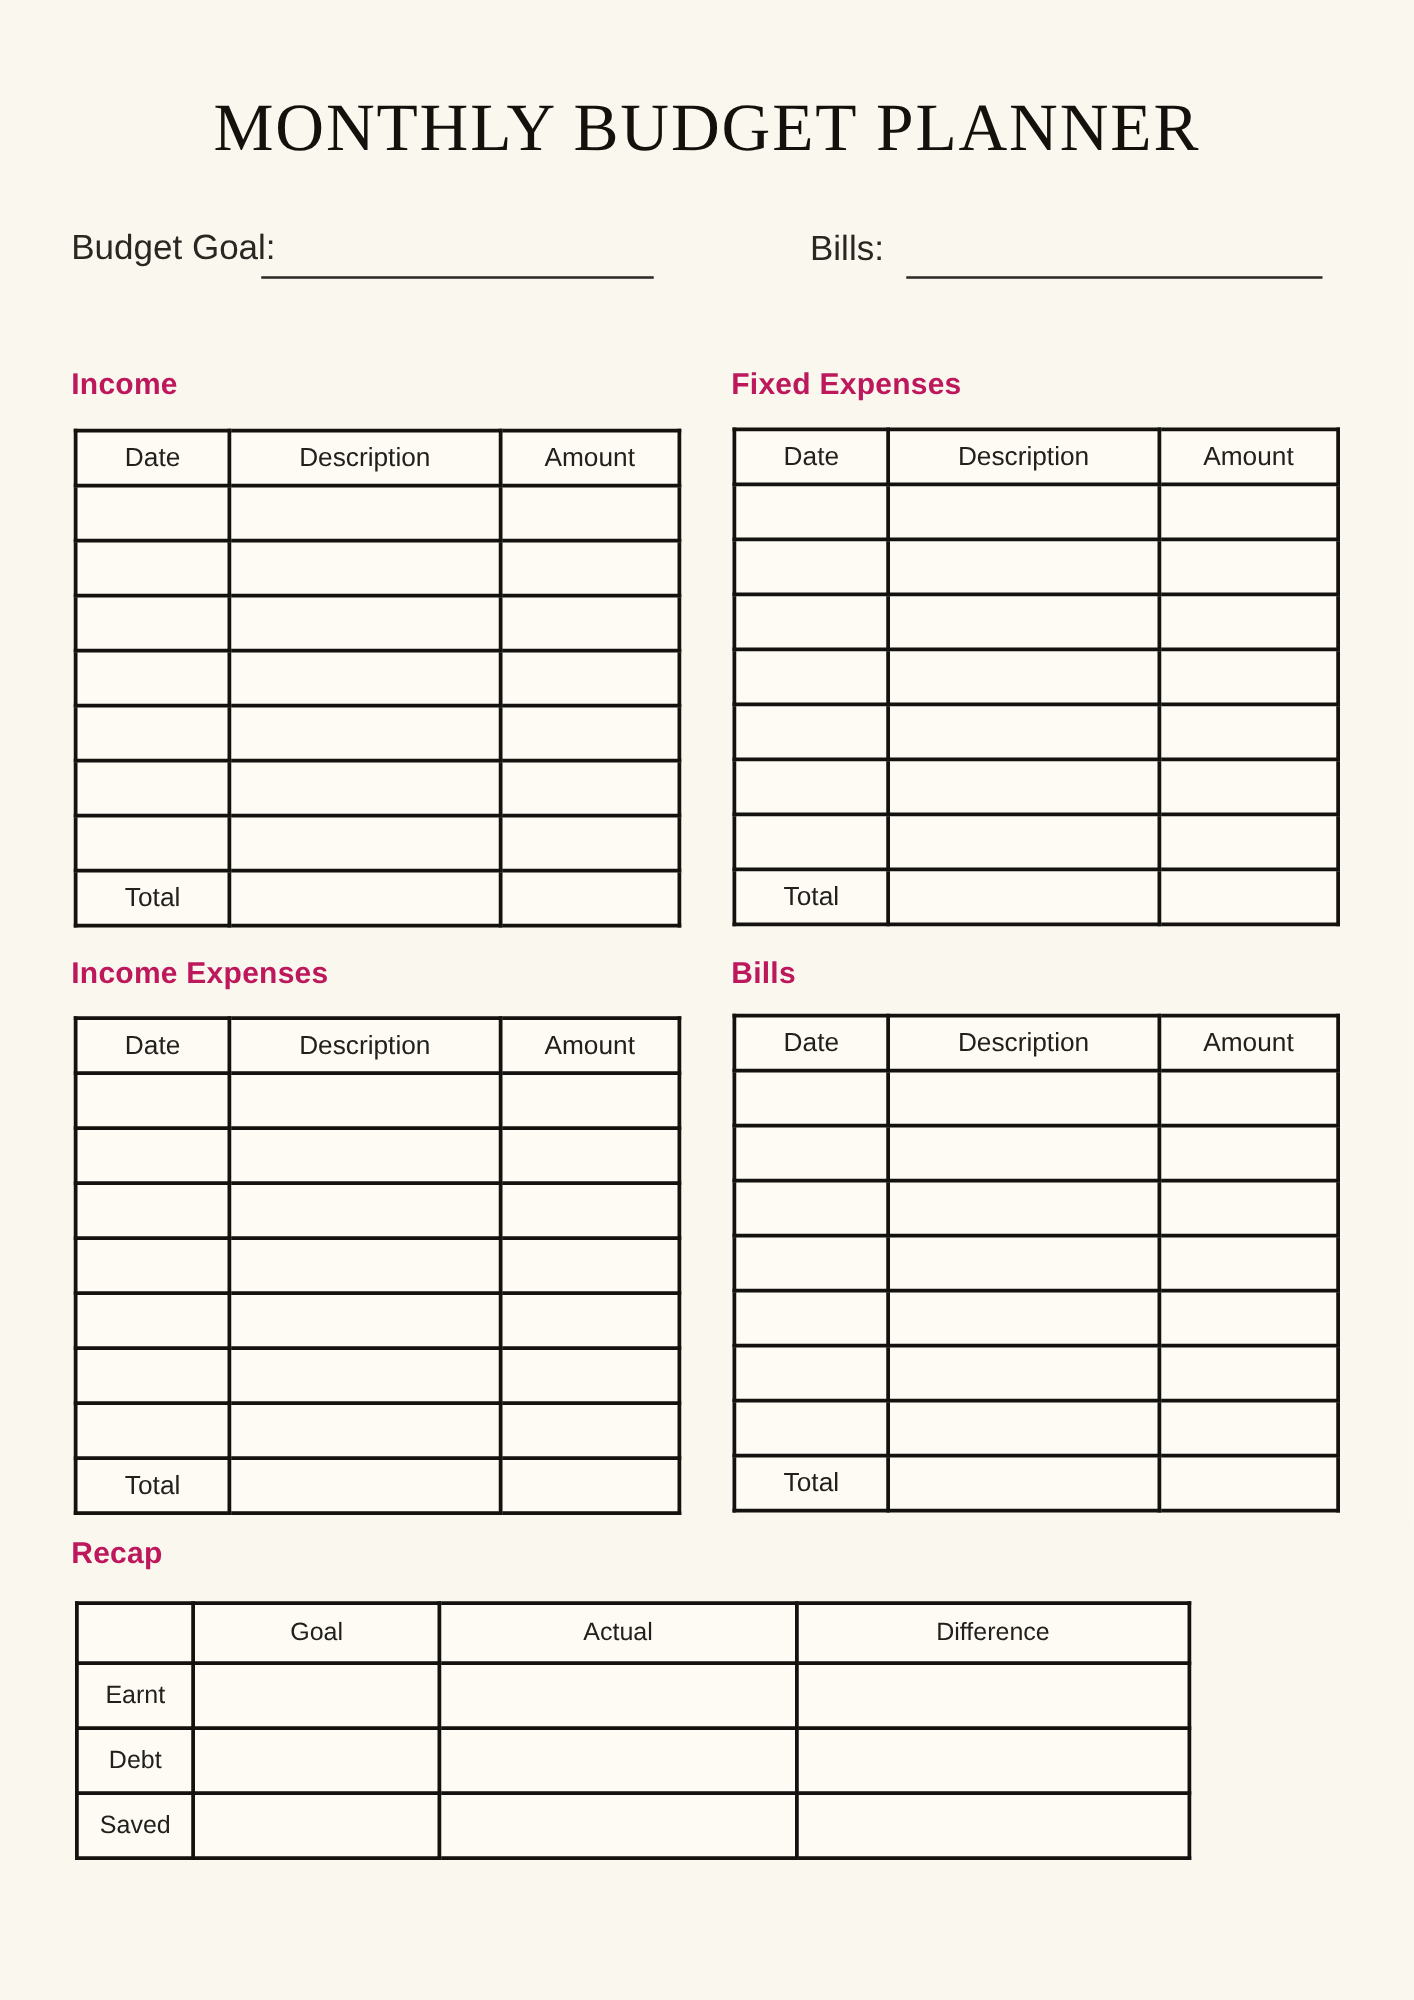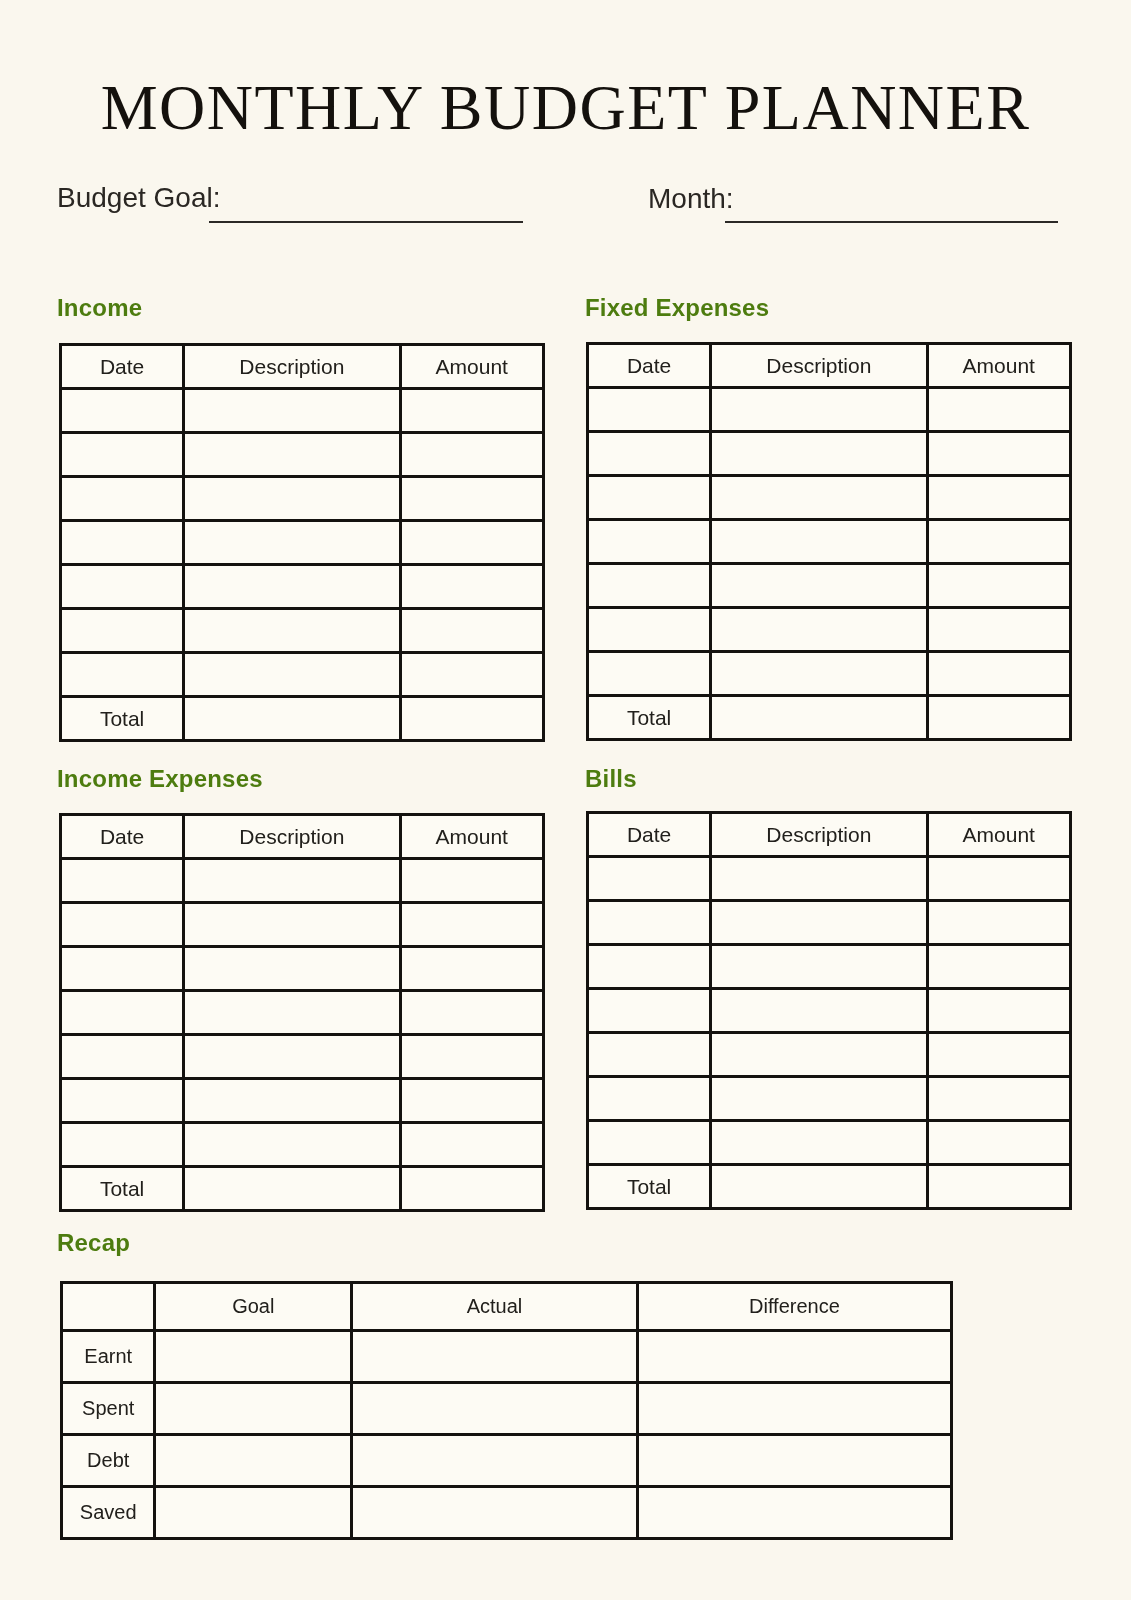--- a/index.html
+++ b/index.html
@@ -8,31 +8,31 @@
     width:1131px;height:1600px;
     background:#FAF7EE;
     font-family:"Liberation Sans",sans-serif;
     color:#22201C;
     overflow:hidden;
   }
   .title{
     position:absolute;top:74px;left:0;width:100%;
     margin:0;text-align:center;
     font-family:"Liberation Serif",serif;
-    font-weight:400;font-size:64px;letter-spacing:1.5px;
+    font-weight:400;font-size:54px;letter-spacing:1.5px;
     color:#14110D;line-height:1.05;
   }
   .lbl{
     position:absolute;font-size:28px;font-weight:400;color:#2A2723;line-height:1.1;
   }
   .fill-line{
     position:absolute;height:2px;background:#2B2926;
   }
   .sec-h{
-    position:absolute;margin:0;font-size:24px;font-weight:700;color:#4d7c0f;line-height:1.1;letter-spacing:0.2px;
+    position:absolute;margin:0;font-size:24px;font-weight:700;color:#be185d;line-height:1.1;letter-spacing:0.2px;
   }
   table{border-collapse:collapse;position:absolute;table-layout:fixed;padding-left:28px;}
   table.ledger{width:486px;}
   table.recap-t{width:893px;}
   td,th{
     border:3px solid #14120F;
     background:#FDFBF4;
     font-weight:400;font-size:21px;color:#22201C;
     text-align:center;vertical-align:middle;
     padding:0;overflow:hidden;
@@ -52,21 +52,21 @@
 </head>
 <body>
 
 <div class="page">
 
   <h1 class="title">MONTHLY BUDGET PLANNER</h1>
 
   <span class="lbl" style="left:57px;top:183px;">Budget Goal:</span>
   <span class="fill-line" style="left:209px;top:221px;width:314px;"></span>
 
-  <span class="lbl" style="left:648px;top:184px;">Month:</span>
+  <span class="lbl" style="left:648px;top:184px;">Bills:</span>
   <span class="fill-line" style="left:725px;top:221px;width:333px;"></span>
 
   <h2 class="sec-h" style="left:57px;top:295px;">Income</h2>
   <table class="ledger" style="left:59px;top:343px;">
     <colgroup>
         <col class="c-date">
         <col class="c-desc">
         <col class="c-amt">
       </colgroup>
     <thead>
@@ -311,26 +311,20 @@
       </tr>
     </thead>
     <tbody>
       <tr>
         <th>Earnt</th>
         <td></td>
           <td></td>
           <td></td>
       </tr>
       <tr>
-        <th>Spent</th>
-        <td></td>
-          <td></td>
-          <td></td>
-      </tr>
-      <tr>
         <th>Debt</th>
         <td></td>
           <td></td>
           <td></td>
       </tr>
       <tr>
         <th>Saved</th>
         <td></td>
           <td></td>
           <td></td>

